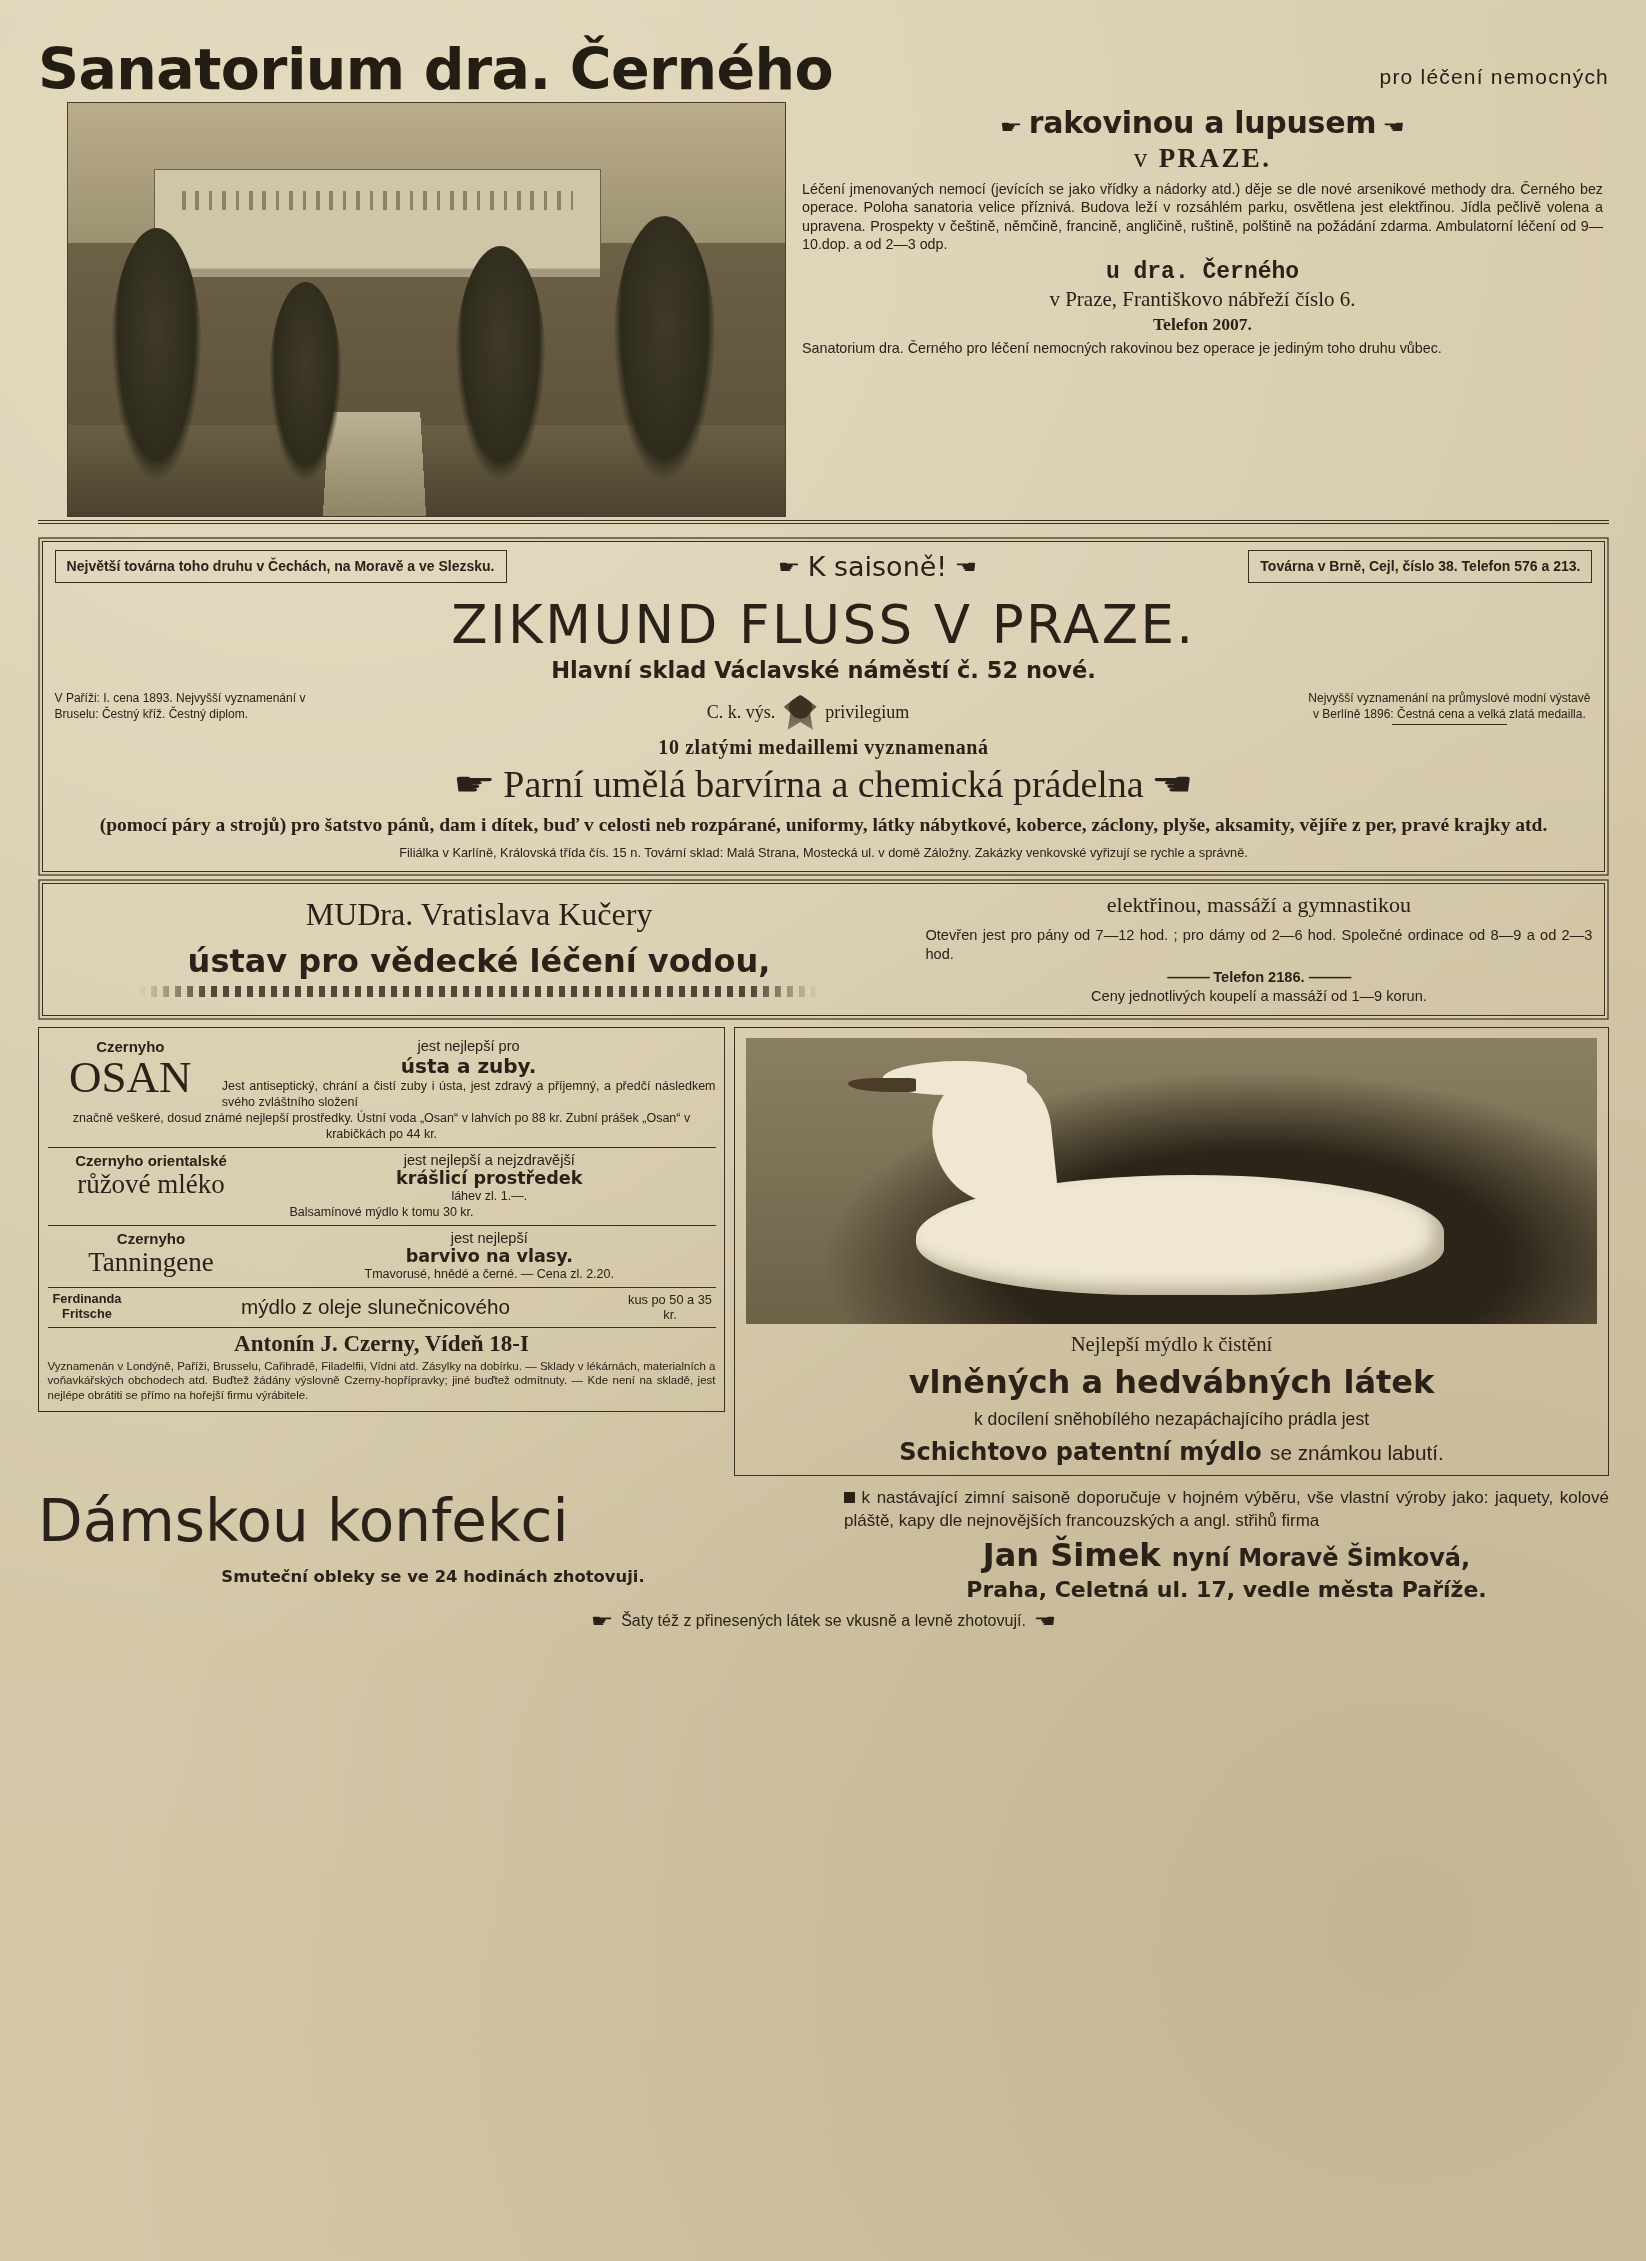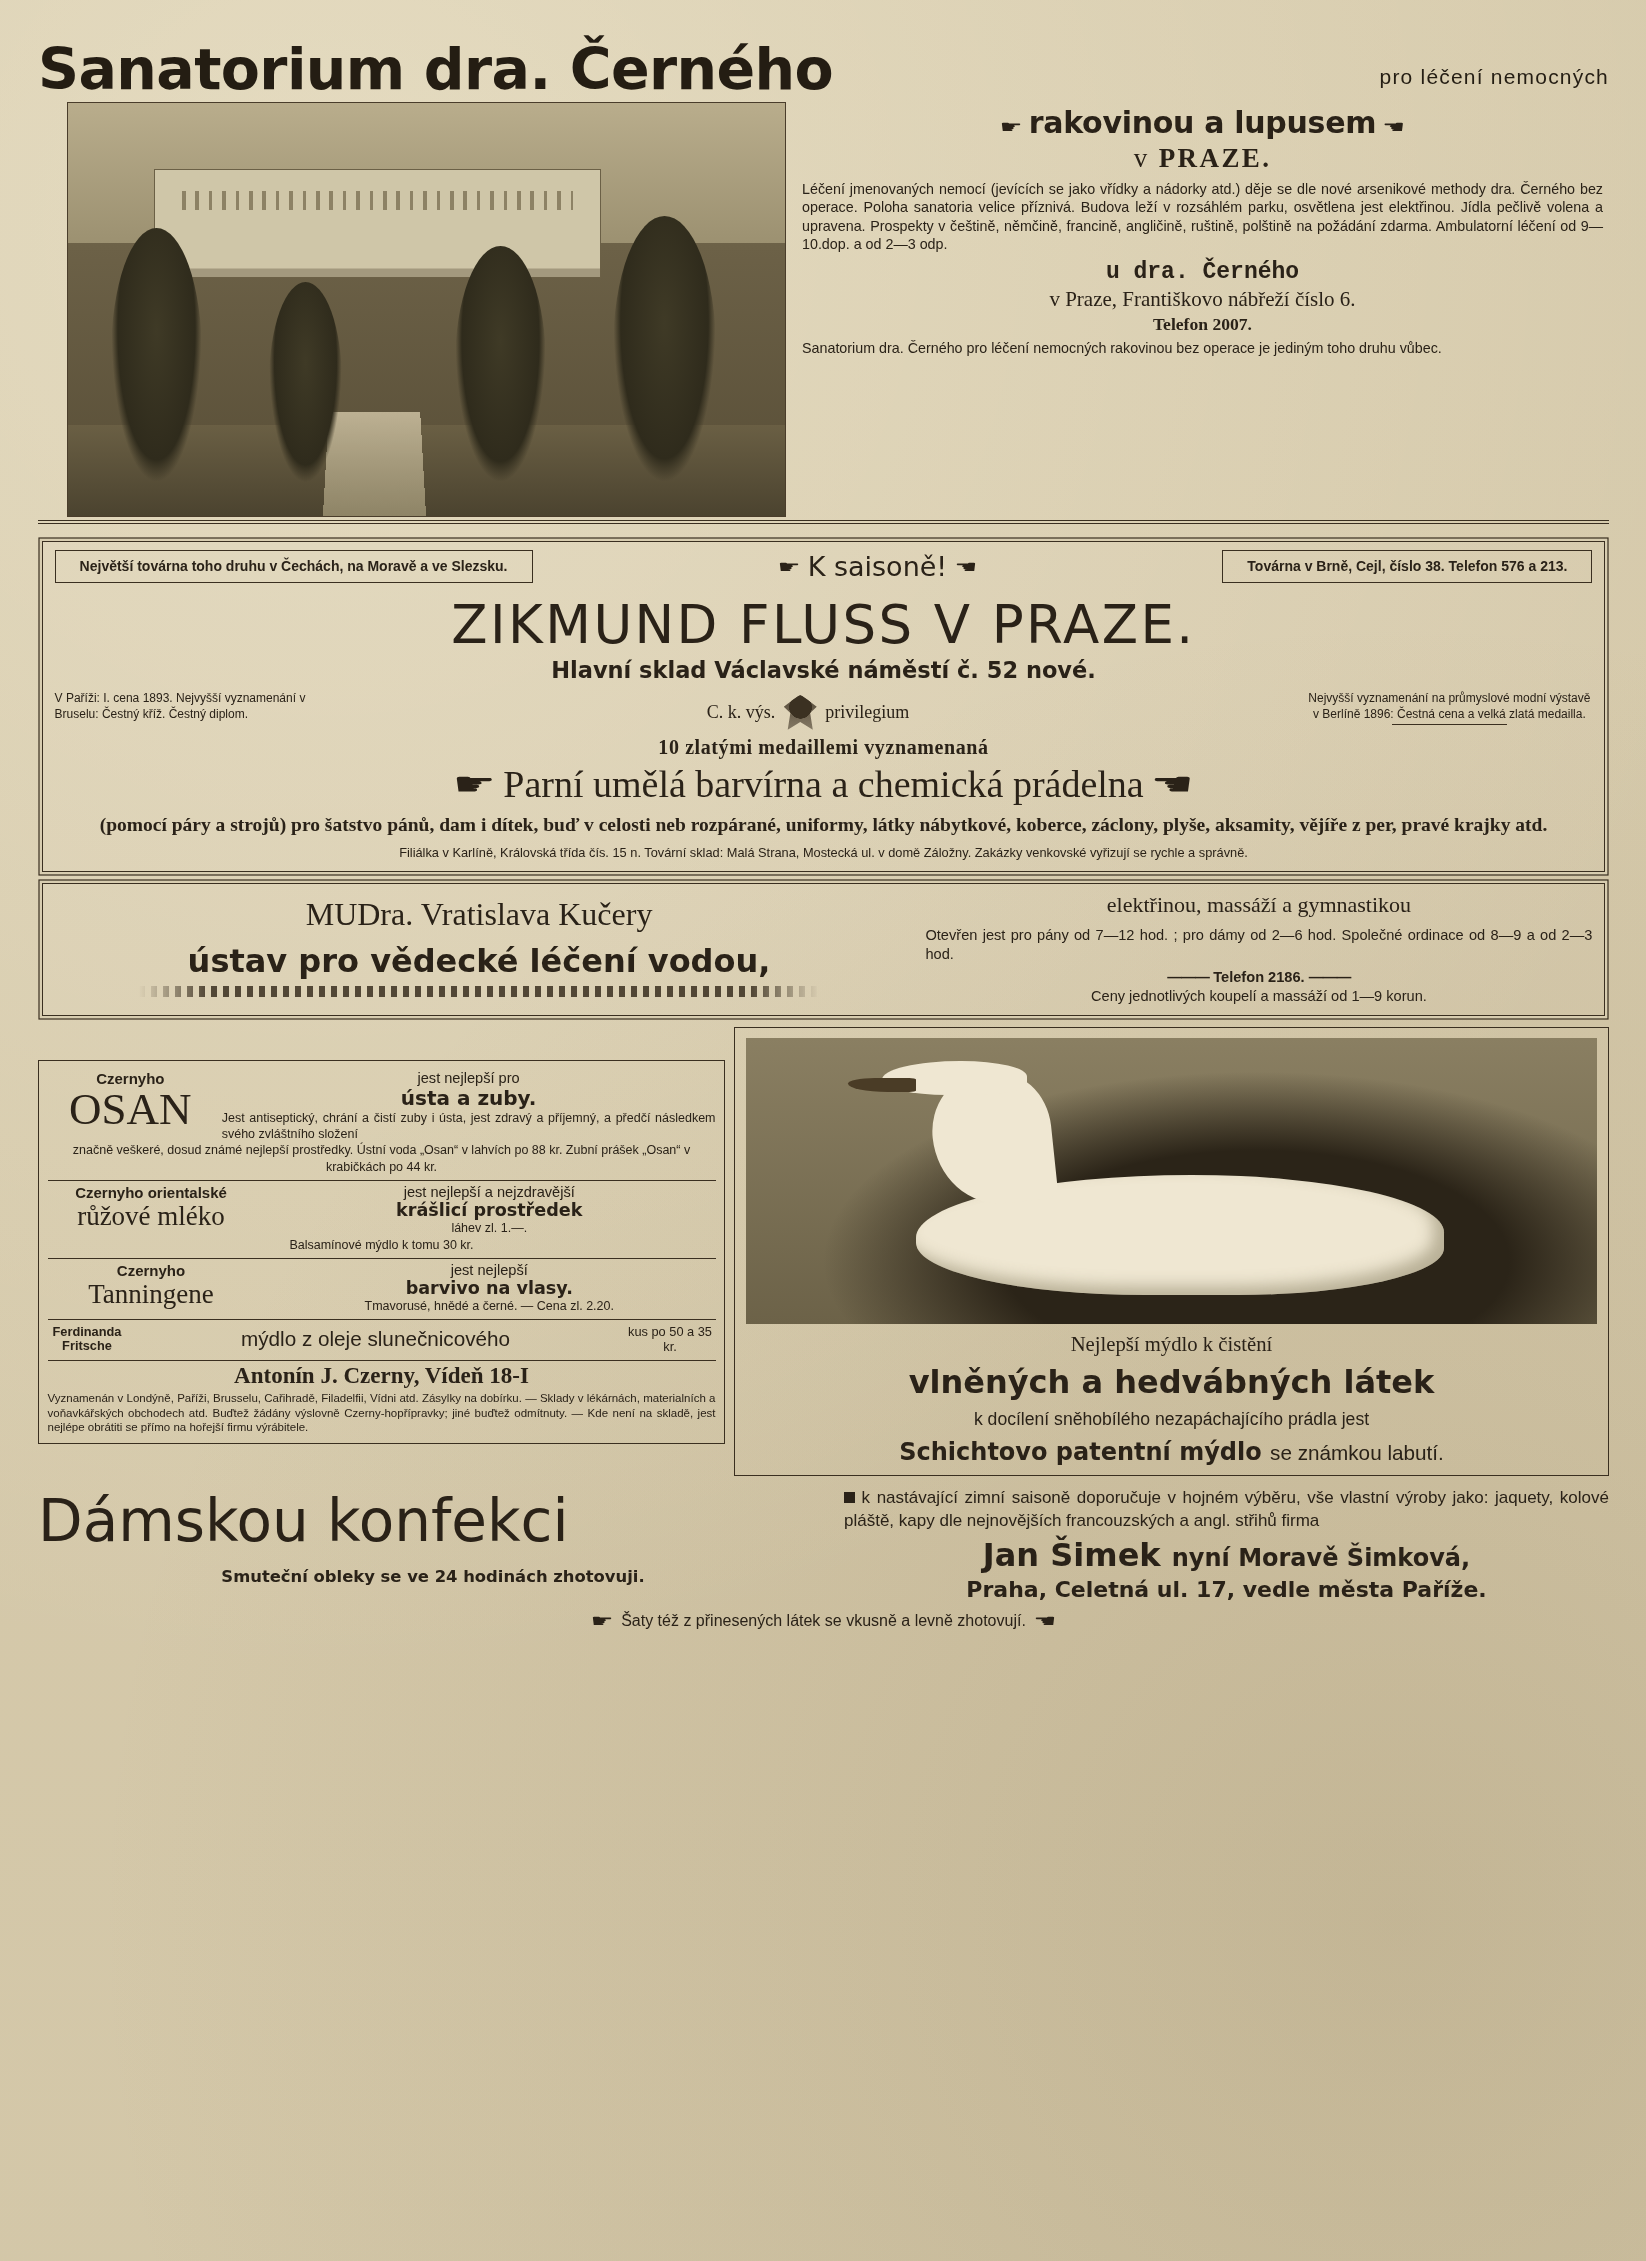--- a/index.html
+++ b/index.html
@@ -189,21 +189,21 @@
   }
   .box.double { box-shadow: 0 0 0 2.4px #d8cdb0, 0 0 0 3.6px #3a2f20; margin: 3.6px; }
   .fluss-top {
     display: flex;
     align-items: center;
     justify-content: space-between;
     gap: 11px;
   }
   .mini-box {
     border: 1.8px solid #3a2f20;
-    padding: 6px 24px;
+    padding: 6px 11px;
     font-weight: bold;
     font-size: 14px;
     text-align: center;
     line-height: 1.35;
   }
   .fluss-season {
     font-family: "DejaVu Sans", sans-serif;
     font-size: 27px;
     font-weight: normal;
     display: flex;
@@ -339,21 +339,21 @@
     text-align: center;
     margin: 3.6px 0;
   }
   .kuc-tel .dash { letter-spacing: -0.6px; }
   .kuc-r-p2 {
     font-size: 14.6px;
     text-align: center;
   }
 
   
-  .row2 { display: flex; gap: 9px; align-items: center; }
+  .row2 { display: flex; gap: 9px; align-items: flex-start; }
   .osan { flex: 0 0 687px; }
   .schicht { flex: 1 1 auto; }
   .osan-inner { border: 1.8px solid #3a2f20; padding: 6px 8.5px 8.5px 8.5px; }
   .osan-sec { border-bottom: 1.2px solid #3a2f20; padding: 3.6px 0 4.9px 0; }
   .osan-sec:last-child { border-bottom: none; }
   .osan-grid { display: flex; gap: 8.5px; align-items: flex-start; }
   .osan-left { width: 207px; text-align: center; }
   .osan-right { flex: 1 1 auto; }
   .czernyho { font-size: 15px; font-weight: bold; text-align: center; }
   .osan-word {

